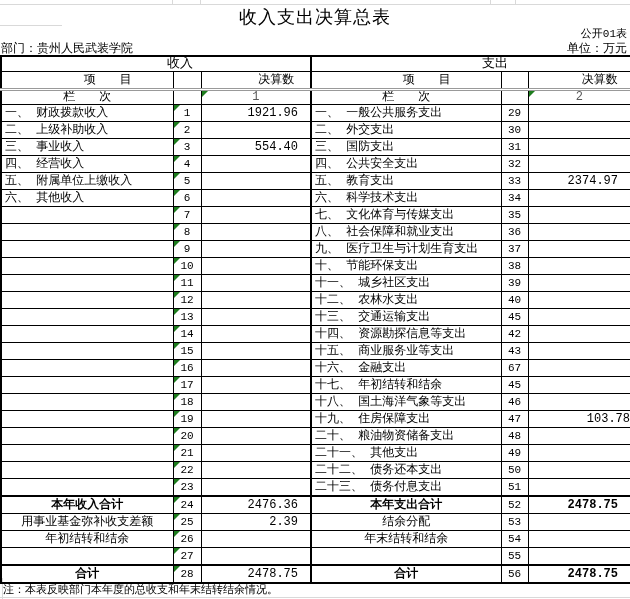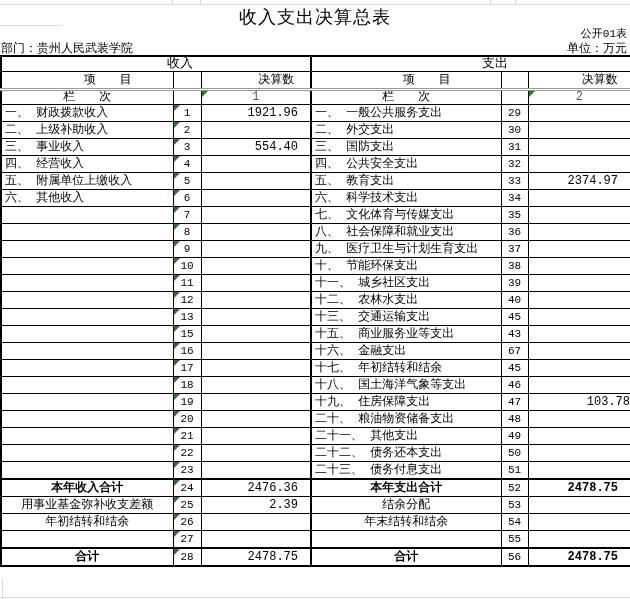--- a/index.html
+++ b/index.html
@@ -188,20 +188,28 @@
         <tr>
           <td class="item"></td>
           <td class="line tri">13</td>
           <td class="val income"></td>
           <td class="item divL">十三、 交通运输支出</td>
           <td class="line">45</td>
           <td class="val expense"></td>
         </tr>
         <tr>
           <td class="item"></td>
+          <td class="line tri">14</td>
+          <td class="val income"></td>
+          <td class="item divL">十四、 资源勘探信息等支出</td>
+          <td class="line">42</td>
+          <td class="val expense"></td>
+        </tr>
+        <tr>
+          <td class="item"></td>
           <td class="line tri">15</td>
           <td class="val income"></td>
           <td class="item divL">十五、 商业服务业等支出</td>
           <td class="line">43</td>
           <td class="val expense"></td>
         </tr>
         <tr>
           <td class="item"></td>
           <td class="line tri">16</td>
           <td class="val income"></td>
@@ -301,13 +309,14 @@
           <td class="item">合计</td>
           <td class="line tri">28</td>
           <td class="val income">2478.75</td>
           <td class="item divL">合计</td>
           <td class="line">56</td>
           <td class="val expense">2478.75</td>
         </tr>
       </tbody>
   </table>
 
+  <div id="footnote">注：本表反映部门本年度的总收支和年末结转结余情况。</div>
 </div>
 
 </body></html>

